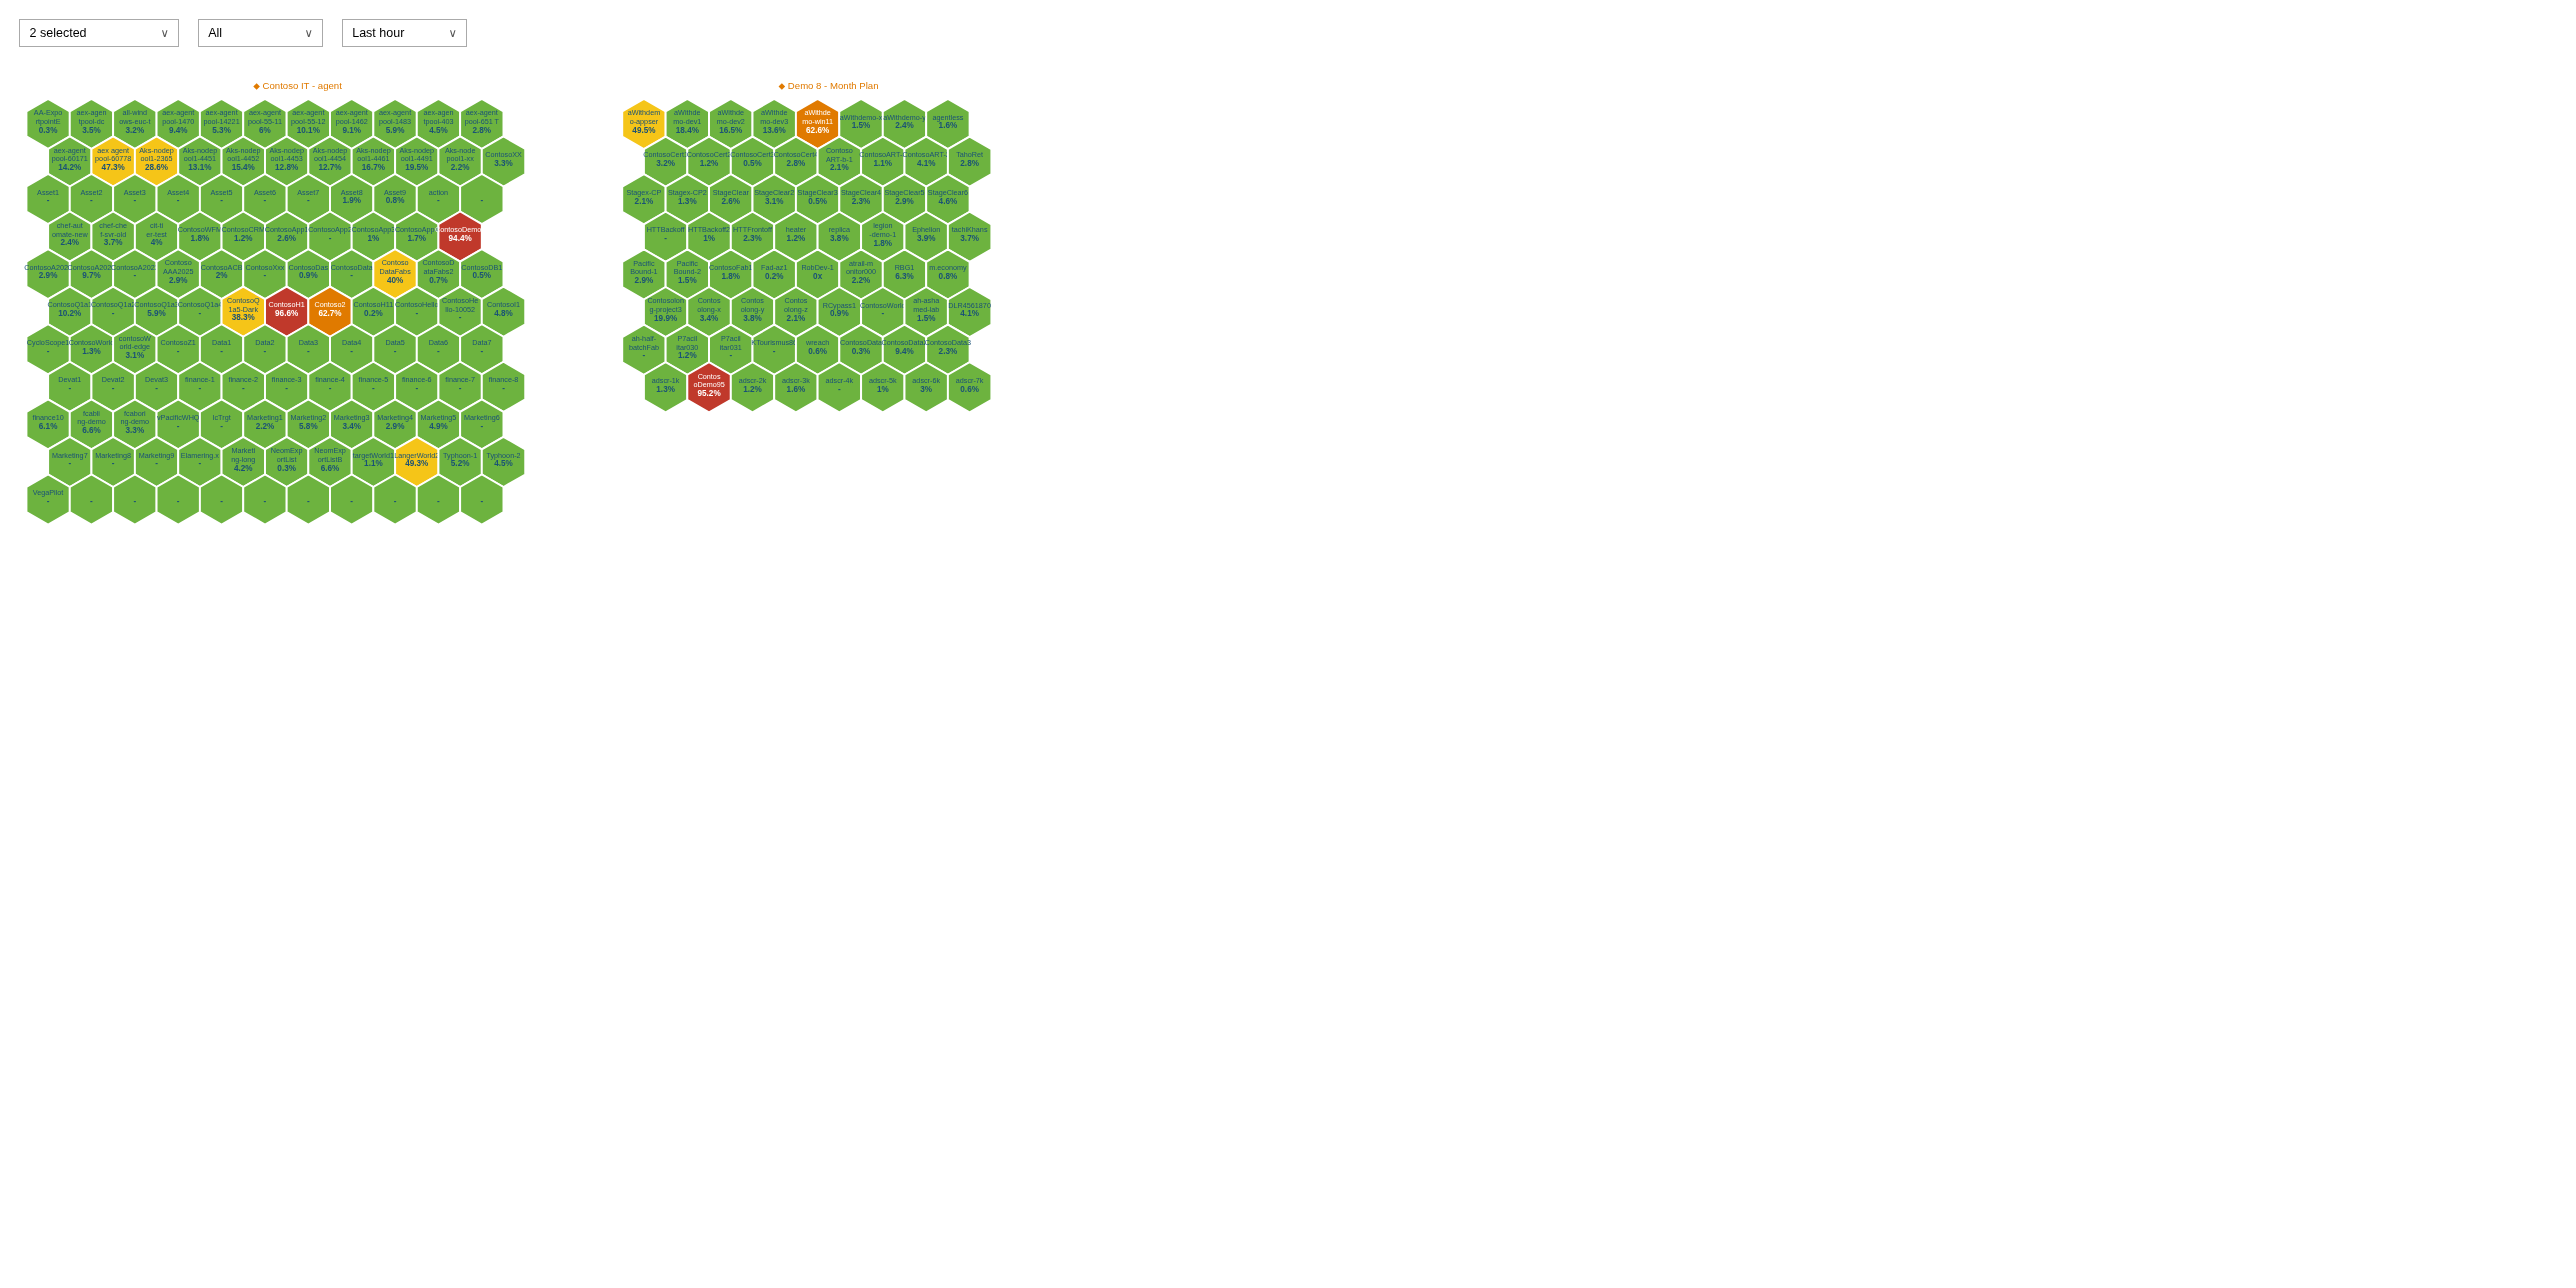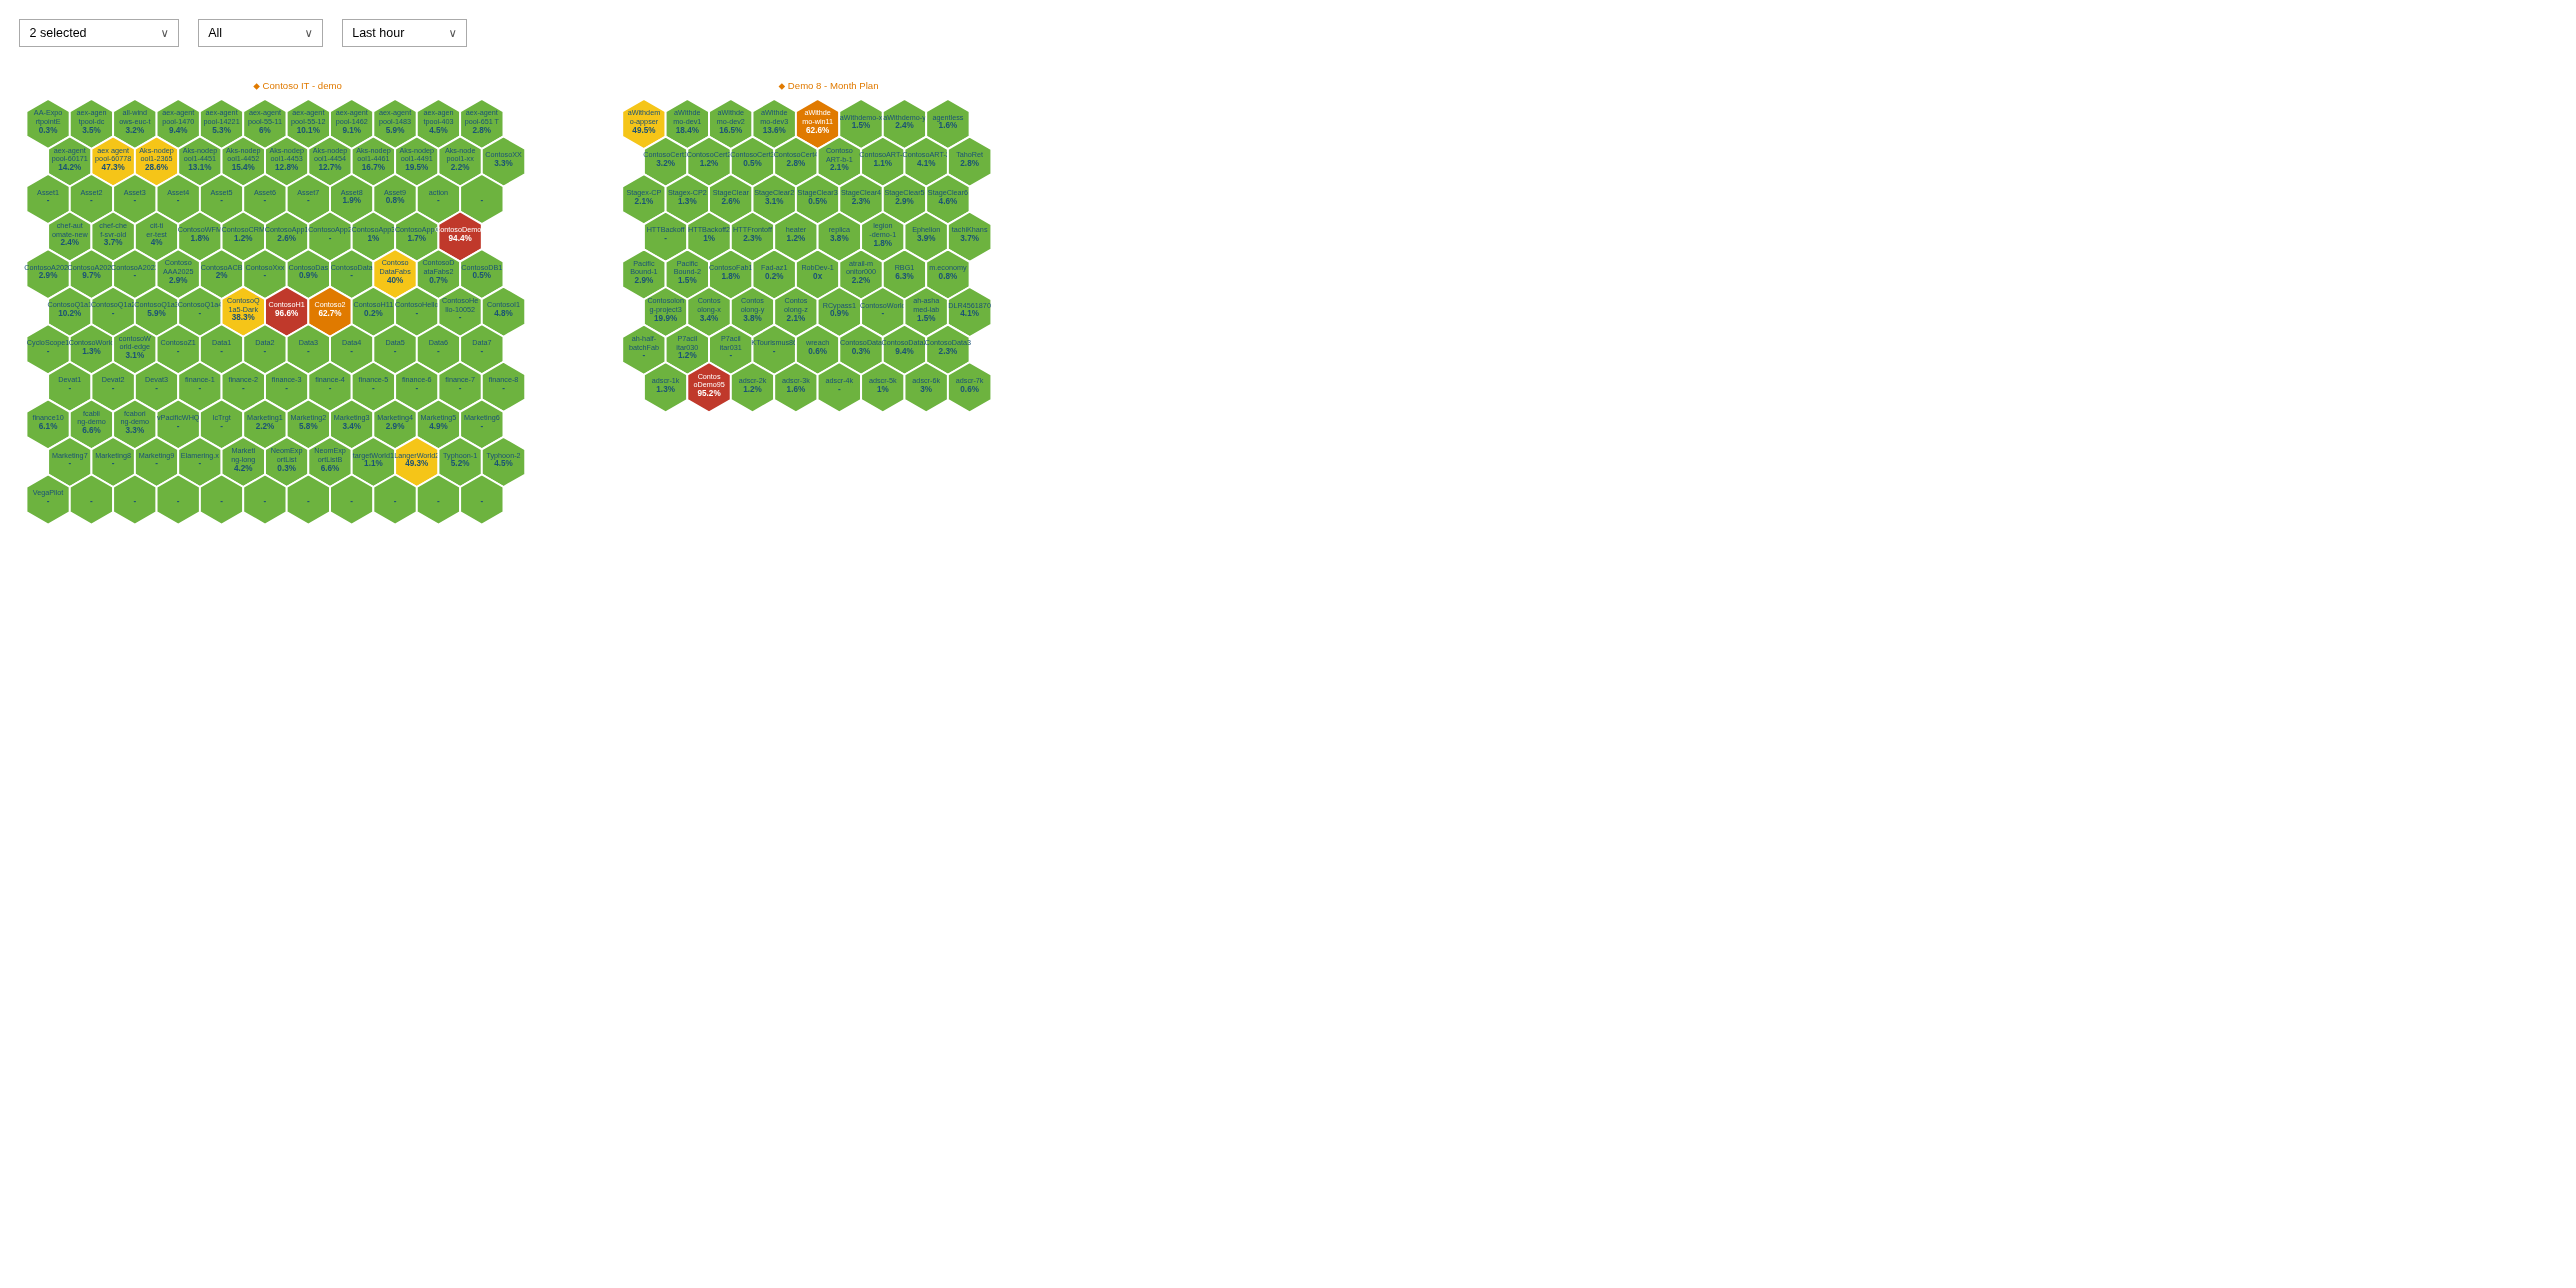--- a/index.html
+++ b/index.html
@@ -125,21 +125,21 @@
       </div>
     </div>
   </div>
 </div>
 
 <div class="section-title"></div>
 
 <div class="charts-container">
 
   <div class="chart-area">
-    <div class="chart-subscription-label">⬥ Contoso IT - demo</div>
+    <div class="chart-subscription-label">⬥ Contoso IT - agent</div>
     <div class="svg-container">
       <svg width="557" height="496" viewBox="0 0 577.875 515">
           <polygon points="52.5,17.0 52.5,43.0 30.0,56.0 7.5,43.0 7.5,17.0 30.0,4.0" fill="#6db33f" stroke="white" stroke-width="2"></polygon>
           <text x="30" y="21" text-anchor="middle" font-size="7.5" fill="#1a5276" font-family="Segoe UI,Arial,sans-serif">AA-Expo</text>
           <text x="30" y="30" text-anchor="middle" font-size="7.5" fill="#1a5276" font-family="Segoe UI,Arial,sans-serif">rtpointE</text>
           <text x="30" y="39" text-anchor="middle" font-size="8.5" fill="#1a5276" font-weight="600" font-family="Segoe UI,Arial,sans-serif">0.3%</text>
           <polygon points="97.5,17.0 97.5,43.0 75.0,56.0 52.5,43.0 52.5,17.0 75.0,4.0" fill="#6db33f" stroke="white" stroke-width="2"></polygon>
           <text x="75.0333209967908" y="21" text-anchor="middle" font-size="7.5" fill="#1a5276" font-family="Segoe UI,Arial,sans-serif">aex-agen</text>
           <text x="75.0333209967908" y="30" text-anchor="middle" font-size="7.5" fill="#1a5276" font-family="Segoe UI,Arial,sans-serif">tpool-dc</text>
           <text x="75.0333209967908" y="39" text-anchor="middle" font-size="8.5" fill="#1a5276" font-weight="600" font-family="Segoe UI,Arial,sans-serif">3.5%</text>

